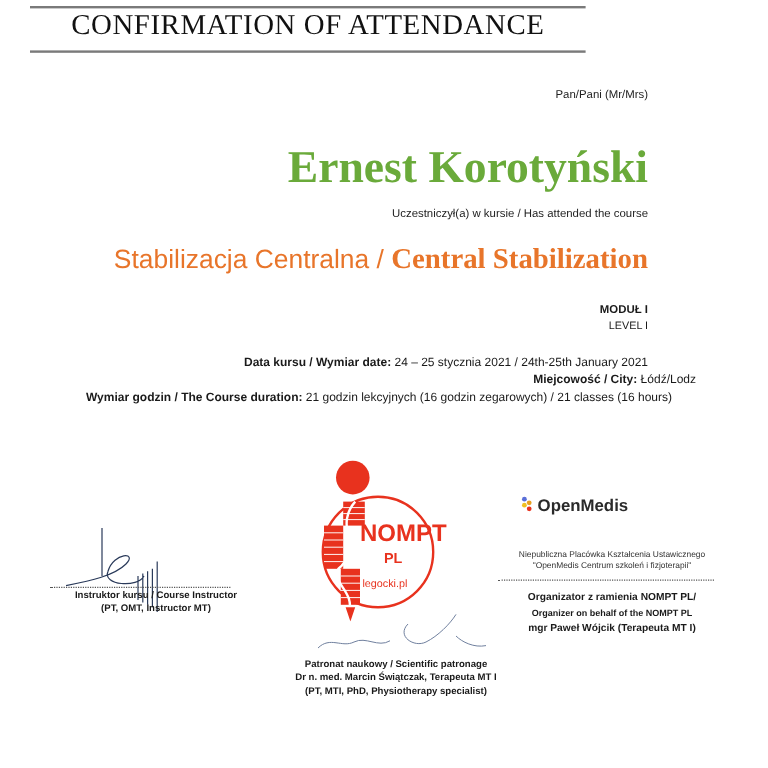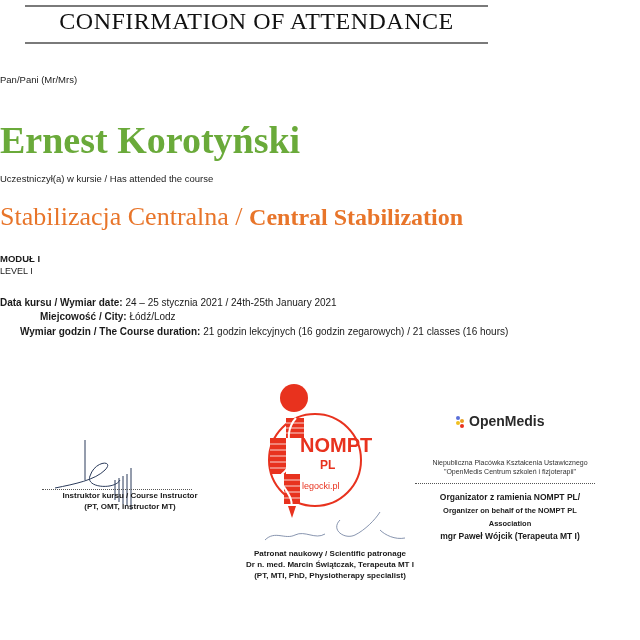--- a/index.html
+++ b/index.html
@@ -8,43 +8,43 @@
     font-family: "Liberation Sans", sans-serif; color: #1a1a1a;
   }
   .abs { position: absolute; }
   .rule { position: absolute; left: 25px; width: 463px; height: 2px; background: #7a7a7a; }
   .rule.top { top: 5px; width: 463px; left: 25px; }
   .title {
     position: absolute; top: 8px; left: 25px; width: 463px; text-align: center;
     font-family: "Liberation Serif", serif; font-size: 24px; letter-spacing: 0.5px; color: #111;
   }
   .rule.bottom { top: 42px; }
-  .center { position: absolute; left: 0; width: 540px; text-align: left; }
+  .center { position: absolute; left: 0; width: 540px; text-align: right; }
   .salutation { top: 74px; font-size: 9.5px; color: #222; }
   .name {
     top: 118px; font-family: "Liberation Serif", serif; font-weight: bold; font-size: 38px; color: #6aaa3a;
   }
   .attended { top: 173px; font-size: 9.5px; color: #222; }
   .course { top: 202px; font-size: 24px; color: #e8752a; font-weight: bold; }
-  .course .pl { font-family: Liberation Serif, serif; font-weight: normal; font-size: 26px; margin-top: 28px; }
+  .course .pl { font-family: Liberation Sans, sans-serif; font-weight: normal; font-size: 22px; margin-top: 28px; }
   .course .en { font-family: "Liberation Serif", serif; }
   .module { top: 253px; font-size: 9.5px; font-weight: bold; }
   .level { top: 266px; font-size: 9px; }
   .details { font-size: 10px; }
   .details b { font-weight: bold; }
   .d1 { top: 297px; }
   .d2 { top: 311px; padding-left: 40px; }
   .d3 { top: 326px; padding-left: 20px; }
   .sig-block { position: absolute; text-align: center; font-size: 8px; font-weight: bold; line-height: 11px; }
   .dotline { position: absolute; border-top: 1px dotted #555; }
   .instr { left: 40px; top: 490px; width: 150px; margin-left: 15px; }
   .patron { left: 200px; top: 548px; width: 260px; }
   .org-name { left: 410px; top: 491px; width: 200px; font-size: 8.5px; line-height: 13px; }
   .org-sub { position: absolute; left: 410px; top: 458px; width: 200px; text-align: center; font-size: 7px; line-height: 9px; color: #333; }
-  .om-logo { position: absolute; left: 455px; top: 413px; display: flex; align-items: flex-end; }
+  .om-logo { position: absolute; left: 434px; top: 413px; display: flex; align-items: flex-start; }
   .om-text { font-size: 14px; font-weight: bold; color: #2a2a2a; margin-left: 4px; }
 </style>
 </head>
 <body>
 
 <div class="rule top" style="top:5px;"></div>
 <div class="title">CONFIRMATION OF ATTENDANCE</div>
 <div class="rule bottom"></div>
 
 <div class="center salutation">Pan/Pani (Mr/Mrs)</div>
@@ -128,15 +128,14 @@
 </div>
 
 <div class="org-sub">
   <div>Niepubliczna Placówka Kształcenia Ustawicznego</div>
   <div>"OpenMedis Centrum szkoleń i fizjoterapii"</div>
 </div>
 <div class="dotline" style="left:415px; top:483px; width:180px;"></div>
 <div class="sig-block org-name">
   <div>Organizator z ramienia NOMPT PL/</div>
   <div style="font-size:7.5px;">Organizer on behalf of the NOMPT PL</div>
-  <div style="font-size:7.5px;">Association</div>
   <div>mgr Paweł Wójcik (Terapeuta MT I)</div>
 </div>
 
 </body></html>

